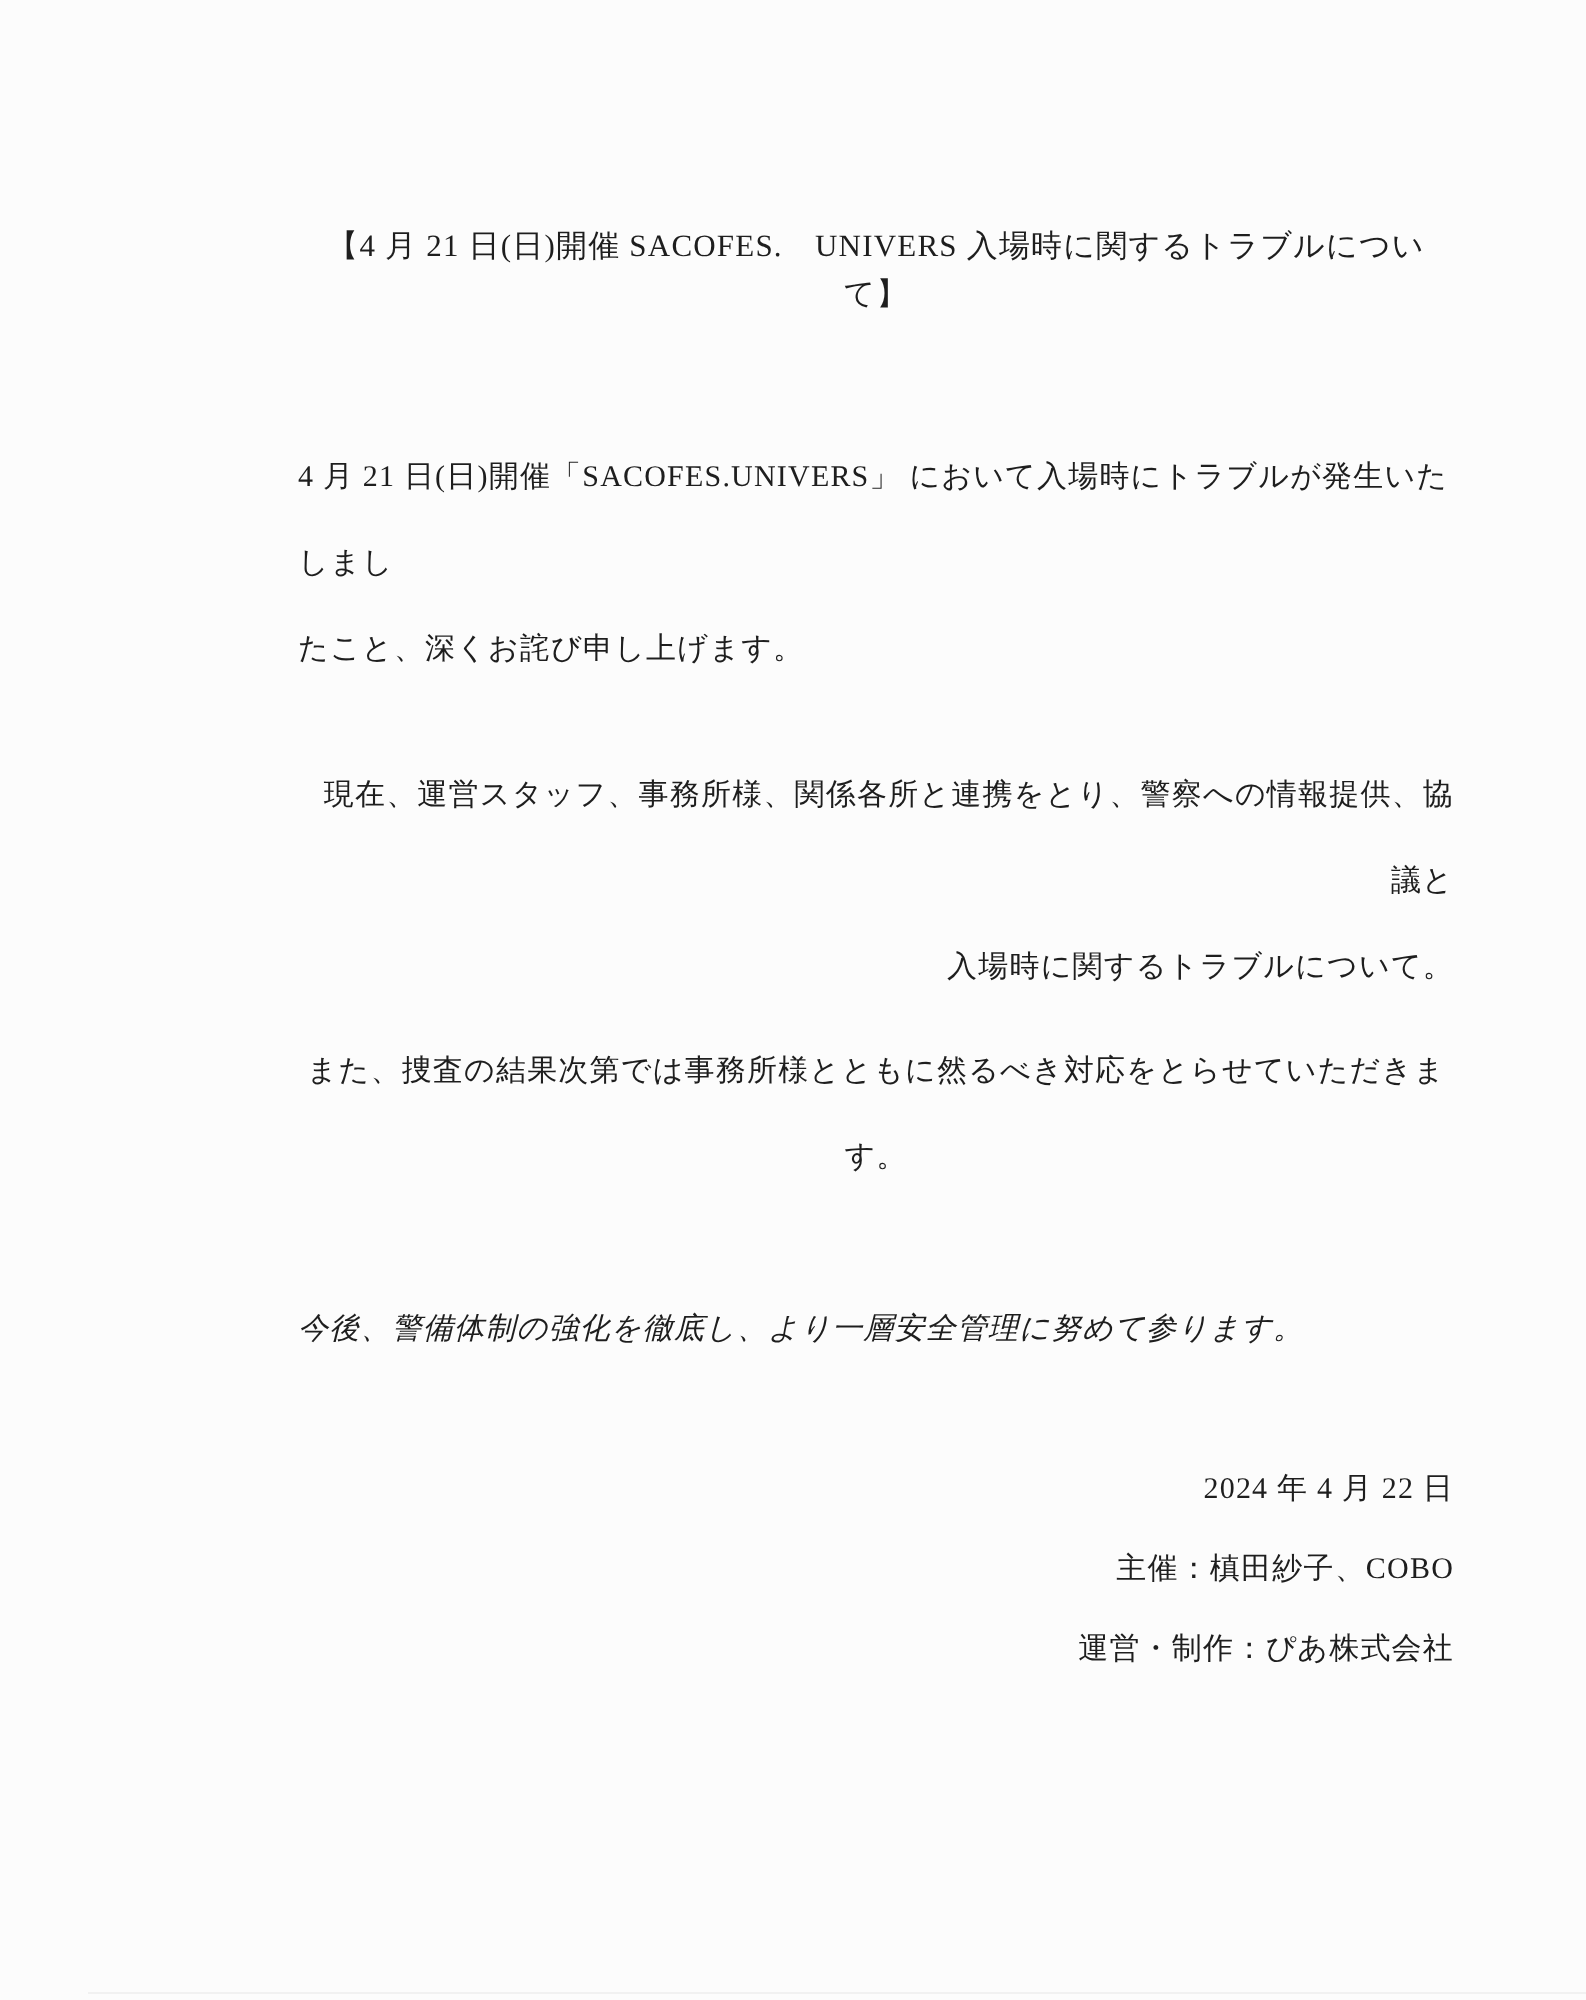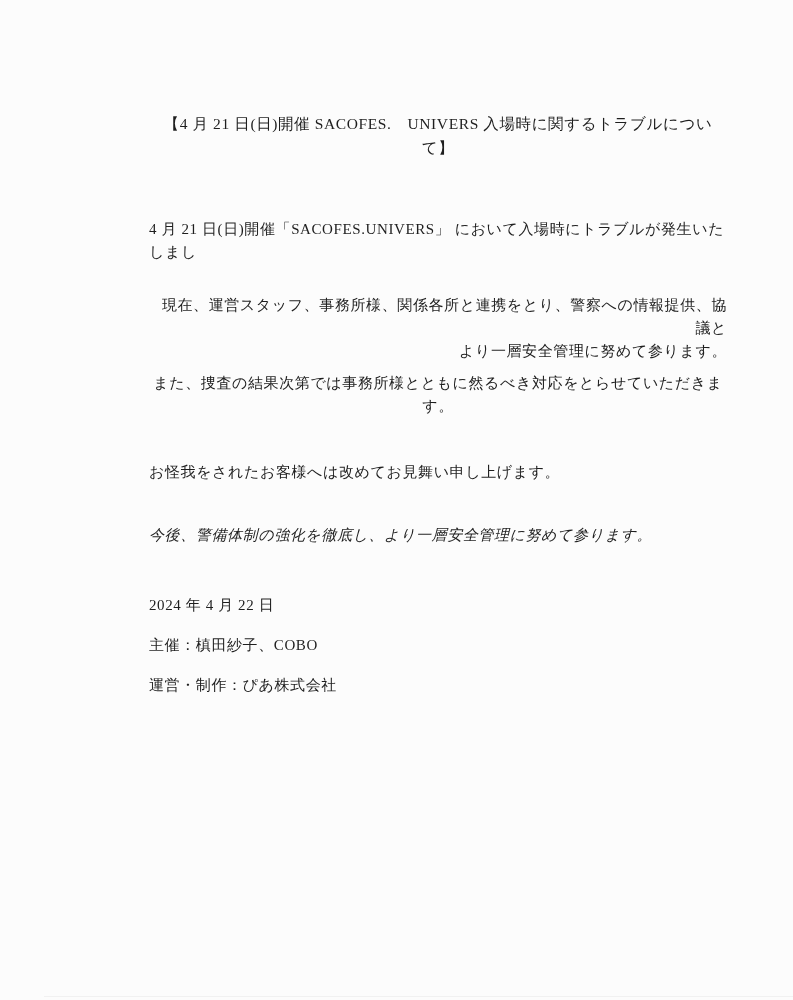--- a/index.html
+++ b/index.html
@@ -27,35 +27,36 @@
     font-size: 15.5px;
     font-weight: normal;
     text-align: center;
     line-height: 24px;
     margin: 0 0 58px 0;
     letter-spacing: 0.6px;
     white-space: pre-wrap;
   }
   .para {
     font-size: 15px;
-    line-height: 23px;
+    line-height: 43px;
     letter-spacing: 0.6px;
     margin: 0;
     text-align: left;
   }
   .para .line {
     display: block;
     white-space: pre-wrap;
   }
   .p1 { margin-bottom: 30px; }
   .p2 { margin-bottom: 9px; text-align: right; }
   .p3 { margin-bottom: 43px; text-align: center; }
   .p4 { margin-bottom: 40px; }
   .p5 { margin-bottom: 43px; font-style: italic; }
   .signature {
+    text-align: right;
     font-size: 15px;
     line-height: 31px;
     letter-spacing: 0.6px;
   }
   .sig-line {
     display: block;
     margin-bottom: 9px;
     white-space: pre-wrap;
   }
   .bottom-edge {
@@ -69,34 +70,32 @@
 </style>
 </head>
 <body>
 
 <div class="page">
 
   <h1 class="title">【4 月 21 日(日)開催 SACOFES.　UNIVERS 入場時に関するトラブルについて】</h1>
 
   <p class="para p1">
     <span class="line">4 月 21 日(日)開催「SACOFES.UNIVERS」 において入場時にトラブルが発生いたしまし</span>
+    <span class="line">たこと、深くお詫び申し上げます。</span>
   </p>
 
   <p class="para p2">
     <span class="line">現在、運営スタッフ、事務所様、関係各所と連携をとり、警察への情報提供、協議と</span>
-    <span class="line">より一層安全管理に努めて参ります。</span>
+    <span class="line">入場時に関するトラブルについて。</span>
   </p>
 
   <p class="para p3">
     <span class="line">また、捜査の結果次第では事務所様とともに然るべき対応をとらせていただきます。</span>
   </p>
 
-  <p class="para p4">
-    <span class="line">お怪我をされたお客様へは改めてお見舞い申し上げます。</span>
-  </p>
 
   <p class="para p5">
     <span class="line">今後、警備体制の強化を徹底し、より一層安全管理に努めて参ります。</span>
   </p>
 
   <div class="signature">
     <span class="sig-line">2024 年 4 月 22 日</span>
     <span class="sig-line">主催：槙田紗子、COBO</span>
     <span class="sig-line">運営・制作：ぴあ株式会社</span>
   </div>

